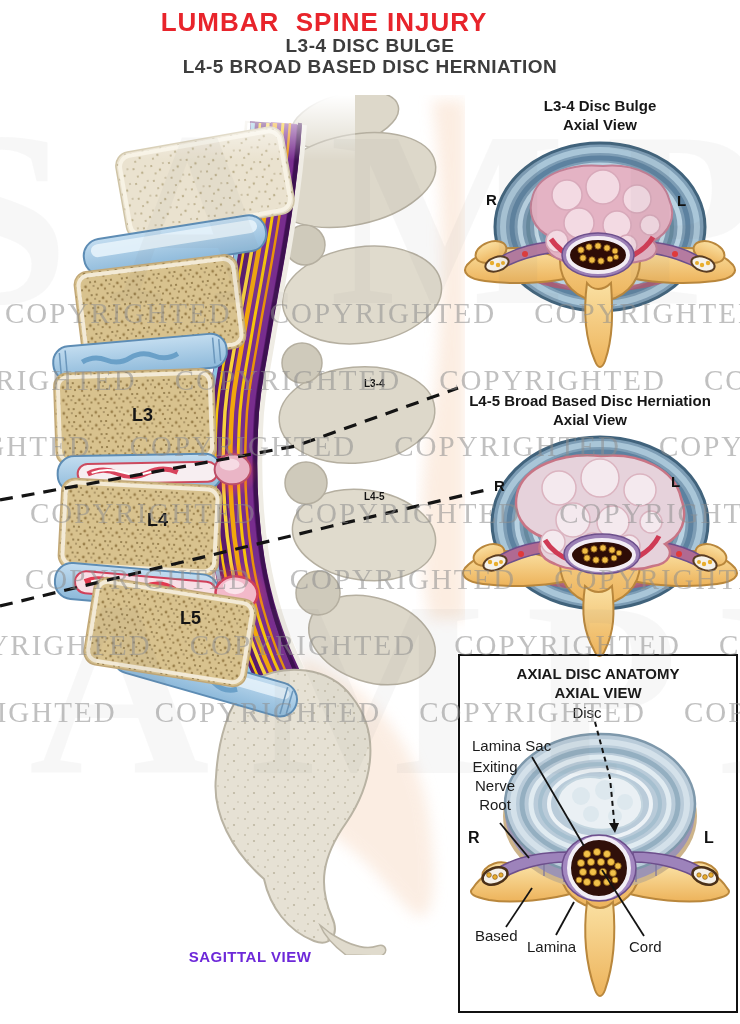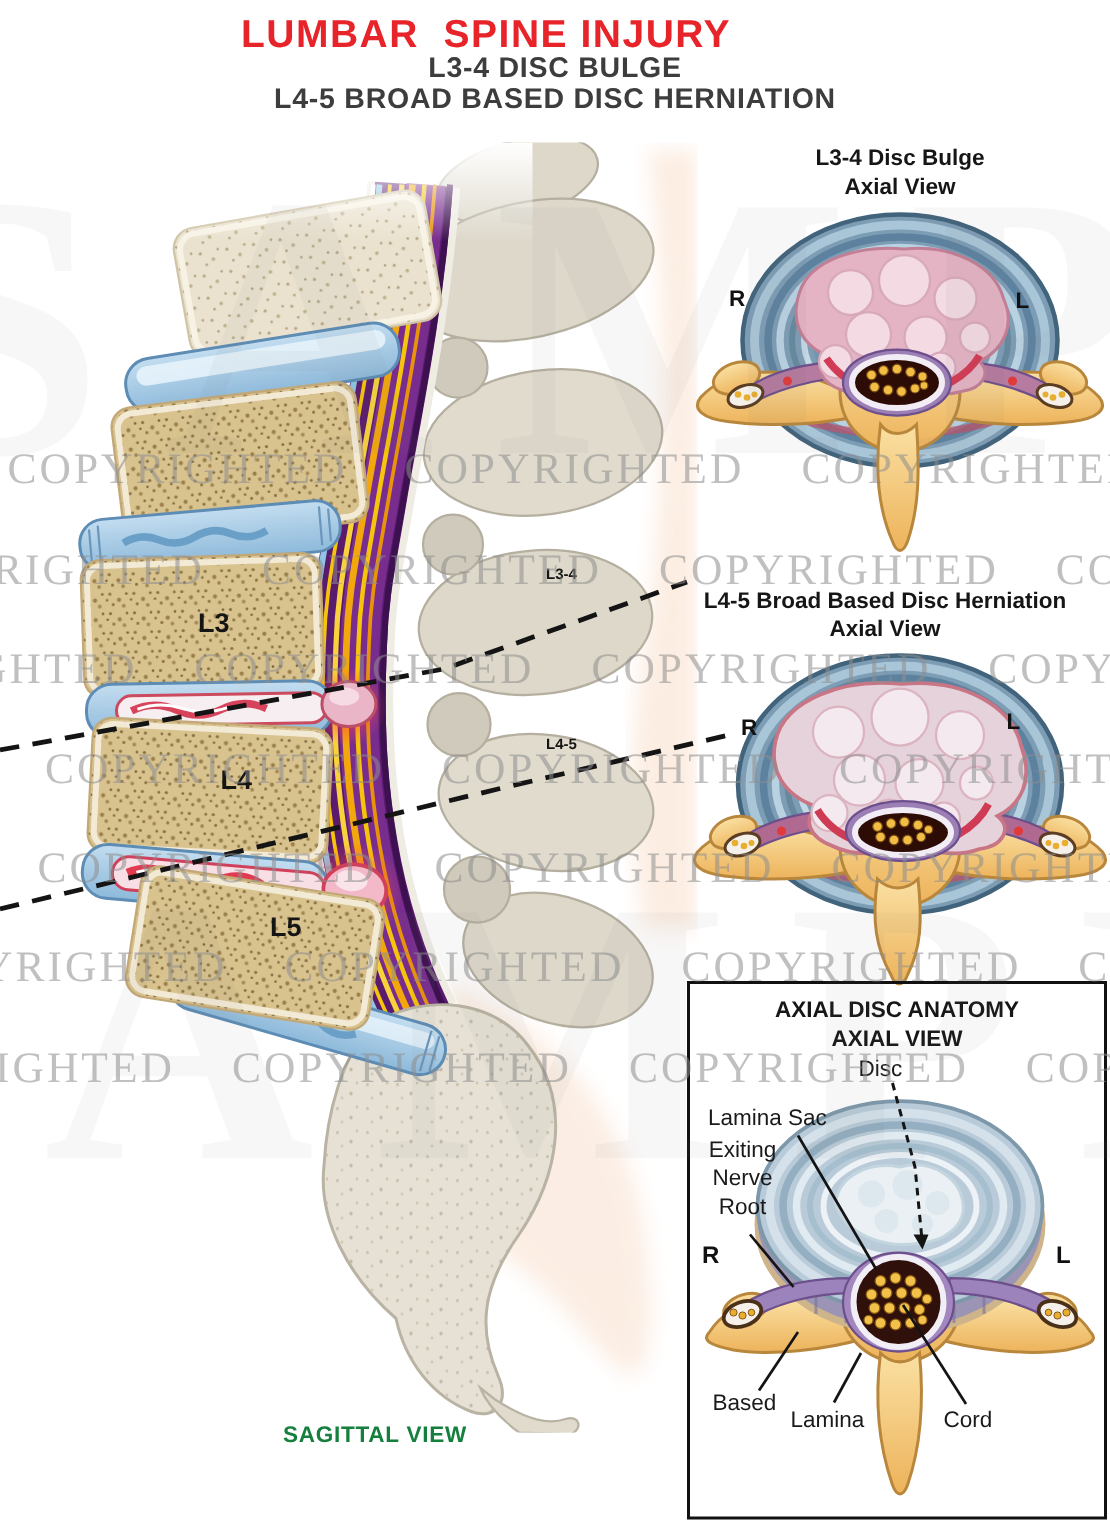--- a/index.html
+++ b/index.html
@@ -8,21 +8,21 @@
   .abs{position:absolute;}
   .ctr{text-align:center;}
   .ttl-main{left:0;top:7px;width:648px;color:#e8242b;font-weight:bold;font-size:26px;
             letter-spacing:1px;white-space:pre;}
   .ttl-sub{left:0;width:740px;color:#3d3d3d;font-weight:bold;font-size:19px;letter-spacing:.5px;}
   .view-hdr{color:#161616;font-weight:bold;font-size:15px;line-height:19px;}
   .rl{position:absolute;color:#111;font-weight:bold;font-size:15px;}
   .vlabel{position:absolute;color:#151515;font-weight:bold;font-size:18px;}
   .plabel{position:absolute;color:#151515;font-weight:bold;font-size:10px;}
   .boxlbl{position:absolute;color:#1a1a1a;font-size:15px;line-height:19px;}
-  .caption{color:#15803d;font-weight:bold;font-size:15px;letter-spacing:.5px;}
+  .caption{color:#6d28d9;font-weight:bold;font-size:15px;letter-spacing:.5px;}
   .normal-box{position:absolute;left:458px;top:654px;width:280px;height:359px;
               border:2px solid #111;box-sizing:border-box;background:transparent;}
   .wm-layer,.sample-layer{position:absolute;left:0;top:0;width:740px;height:1024px;
               pointer-events:none;overflow:hidden;}
   .wm-row{position:absolute;white-space:nowrap;font-family:"Liberation Serif",serif;
           font-size:29px;letter-spacing:2px;color:#8e8e8e;opacity:.55;}
   .wm-row span{margin-right:38px;}
   .sample-row{position:absolute;white-space:nowrap;font-family:"Liberation Serif",serif;
           font-size:250px;font-weight:bold;letter-spacing:40px;color:#777;opacity:.05;}
   .sample-row span{margin-right:120px;}

